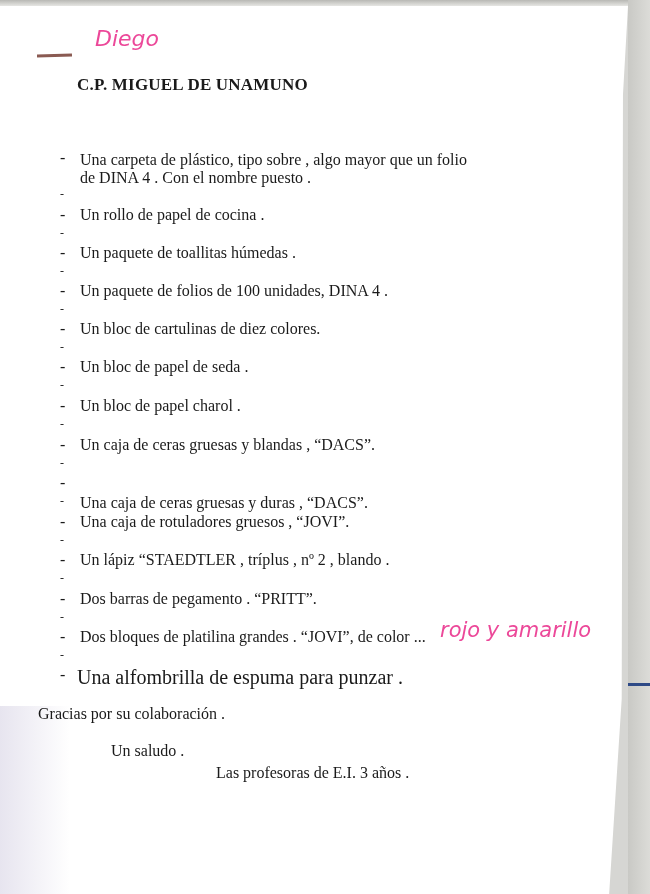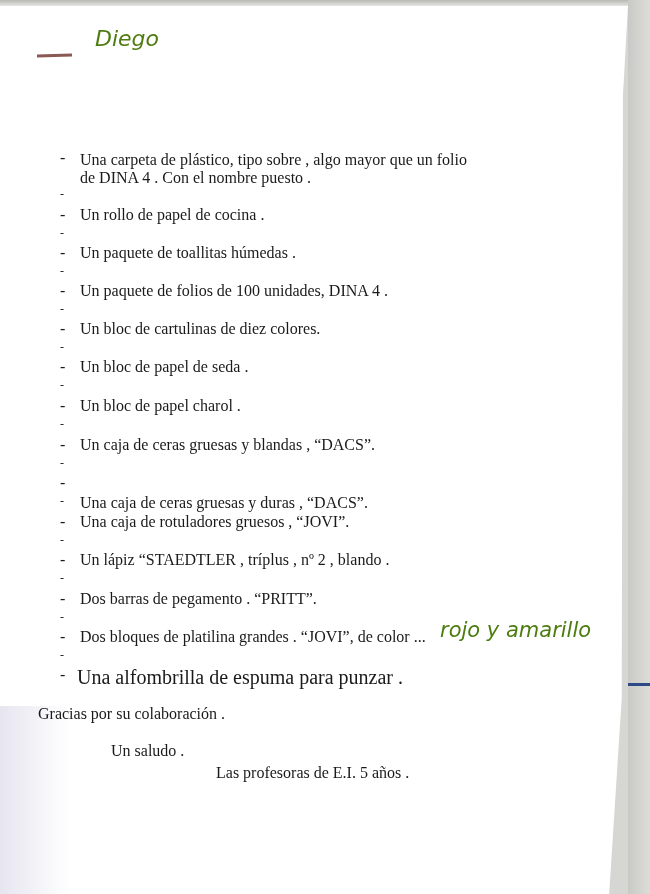--- a/index.html
+++ b/index.html
@@ -26,21 +26,21 @@
     position: absolute; left: 628px; top: 0; width: 22px; height: 894px;
     background: linear-gradient(90deg, #c9c9c5, #dcdcd8);
   }
   .blue-line {
     position: absolute; left: 628px; top: 683px; width: 22px; height: 3px;
     background: #2e4a86;
   }
   .abs { position: absolute; white-space: nowrap; }
   .hand {
     font-family: "DejaVu Sans", sans-serif; font-style: italic;
-    color: #4d7c0f; font-weight: 300;
+    color: #ec4899; font-weight: 300;
   }
   .title1 { left: 77px; top: 69px; font-size: 17px; font-weight: bold; letter-spacing: 0.2px; }
   .title2 { left: 43px; top: 106px; font-size: 17px; font-weight: bold; }
   .dash-mark {
     position: absolute; left: 37px; top: 48px; width: 35px; height: 3px;
     background: #8a5a52; transform: rotate(-2deg);
   }
   .name { left: 95px; top: 20px; font-size: 22px; }
   .bullet { position: absolute; left: 60px; font-size: 16px; }
   .itext { position: absolute; left: 80px; font-size: 16px; white-space: nowrap; font-family: Liberation Serif, serif; }
@@ -53,20 +53,21 @@
 <div class="paper-topband"></div>
 <div class="right-strip"></div>
 <div class="blue-line"></div>
 
 <div class="paper">
   <div class="left-shade"></div>
 
   <div class="dash-mark"></div>
   <div class="abs hand name">Diego</div>
 
+  <div class="abs title1">C.P. MIGUEL  DE UNAMUNO</div>
 
   <div>
 
     <div>
       <span class="bullet" style="top:143px">-</span>
       <span class="itext" style="top:145px">Una carpeta de plástico, tipo sobre , algo mayor que un folio</span>
       <span class="itext" style="top:163px">de DINA 4  . Con el nombre puesto .</span>
     </div>
     <span class="empty-dash" style="top:181px">-</span>
 
@@ -144,14 +145,14 @@
     <span class="empty-dash" style="top:642px">-</span>
 
     <div>
       <span class="bullet" style="top:660px">-</span>
       <span class="itext" style="top:660px; left:77px; font-size:20px">Una alfombrilla  de espuma para punzar .</span>
     </div>
   </div>
 
   <div class="abs closing" style="left:38px; top:699px">Gracias por su colaboración .</div>
   <div class="abs closing" style="left:111px; top:736px">Un saludo .</div>
-  <div class="abs closing" style="left:216px; top:758px">Las profesoras de E.I. 5 años .</div>
+  <div class="abs closing" style="left:216px; top:758px">Las profesoras de E.I. 3 años .</div>
 </div>
 
 </body></html>

